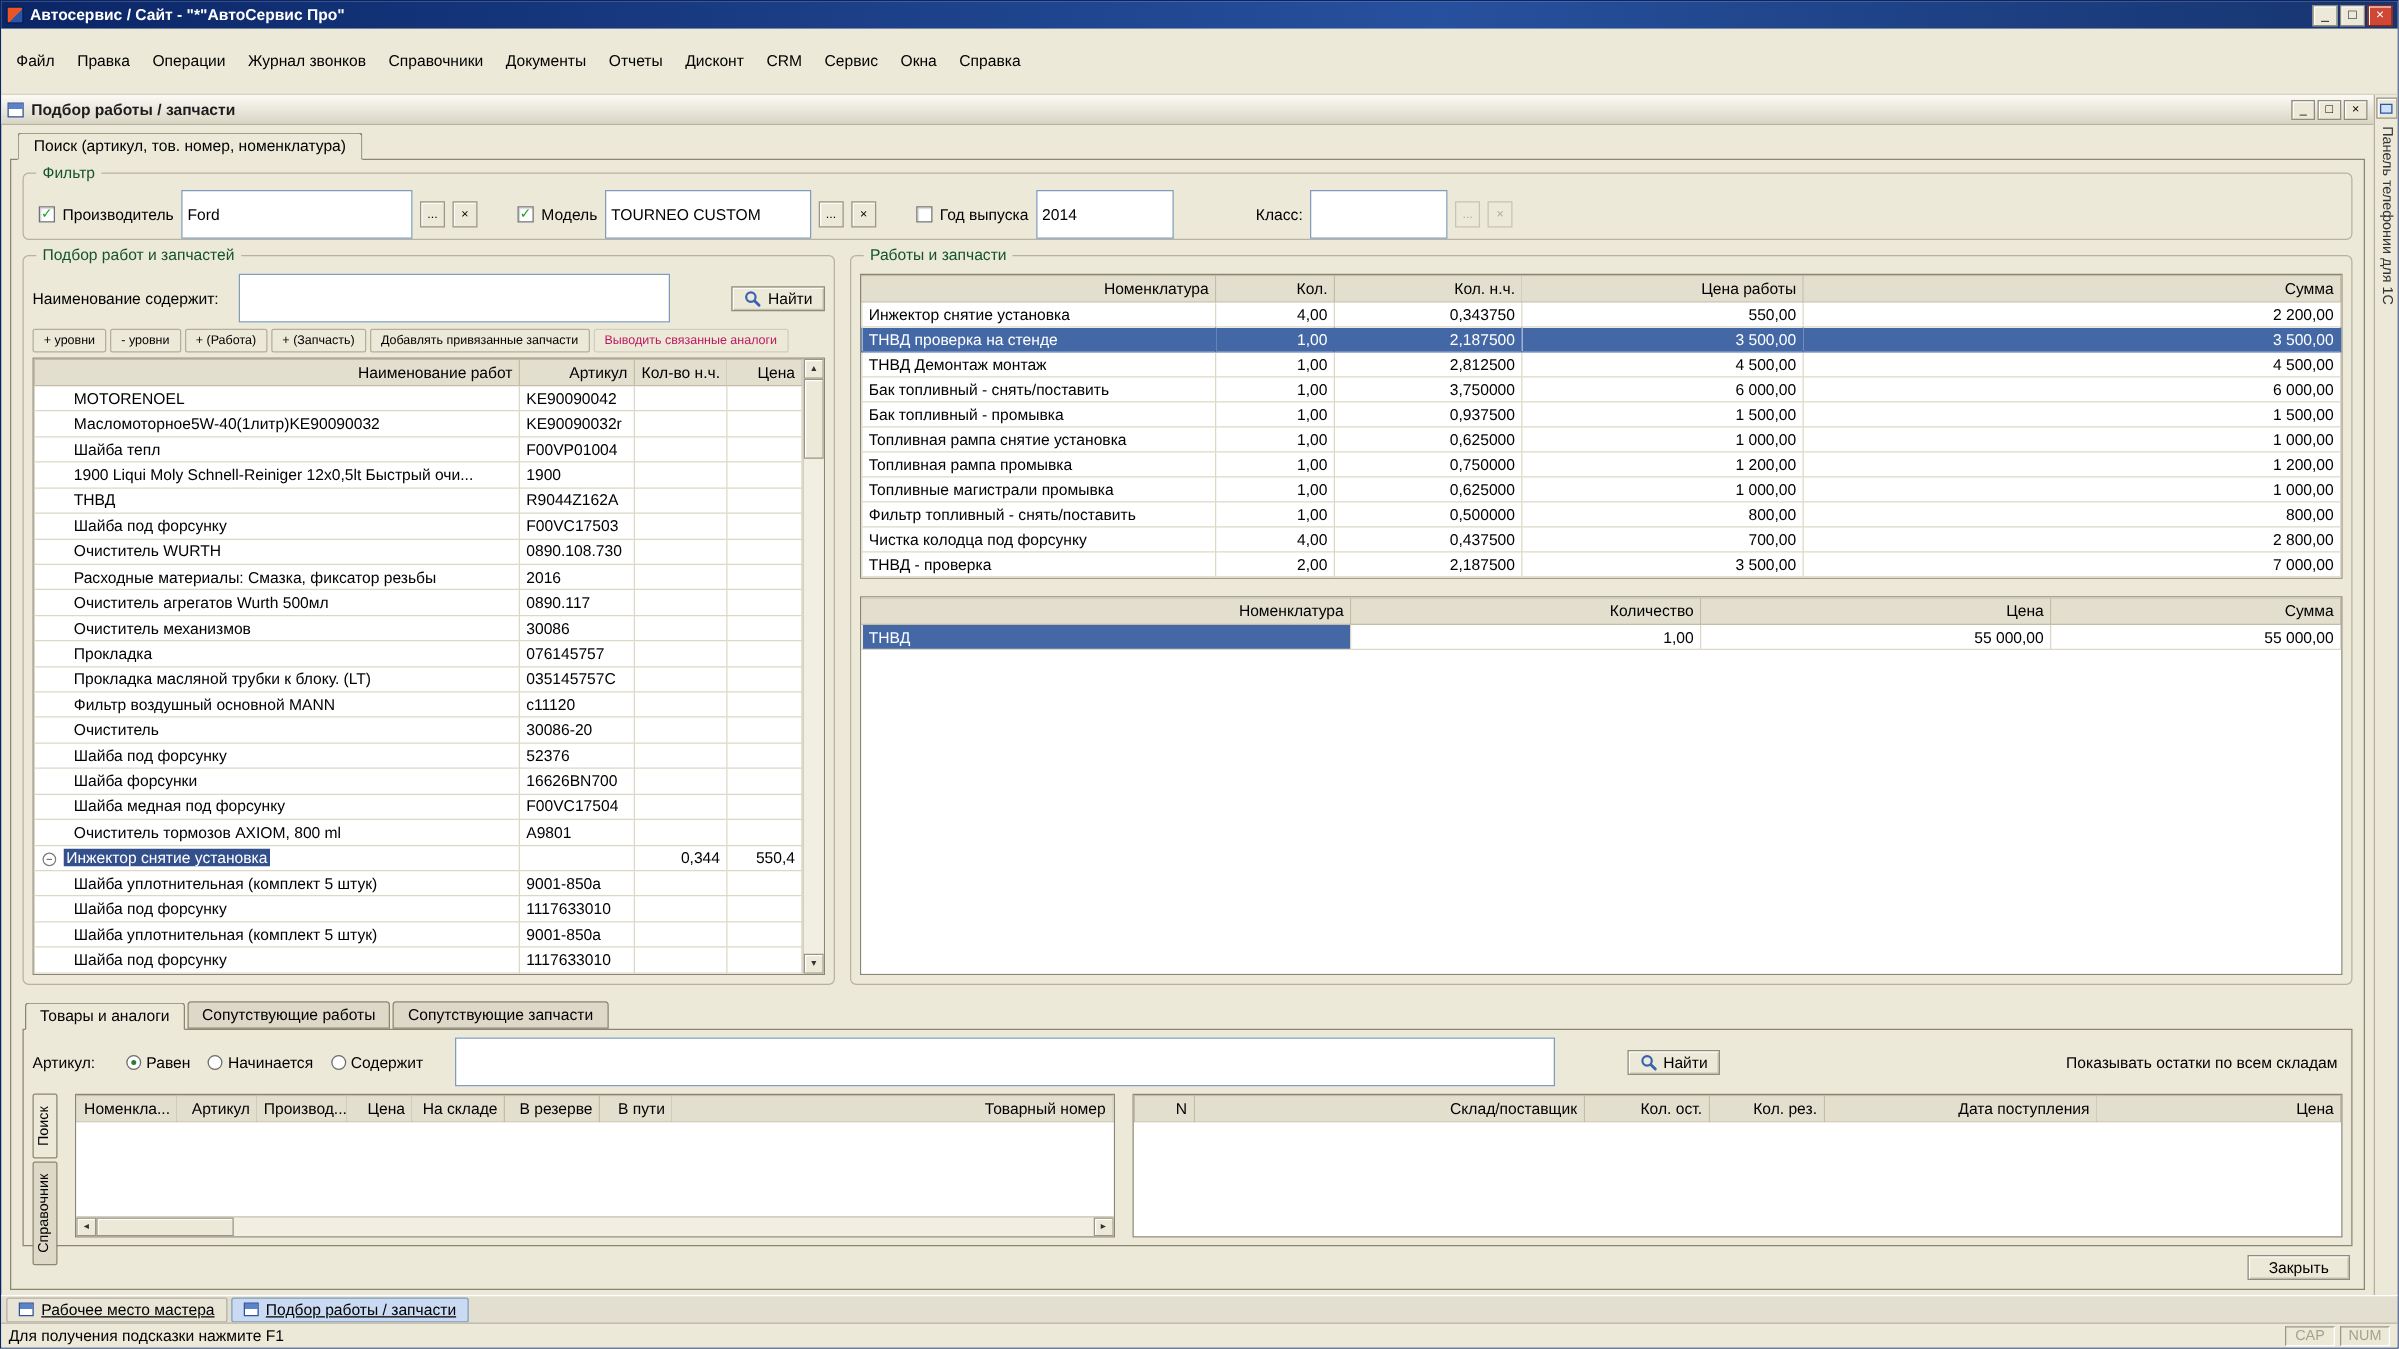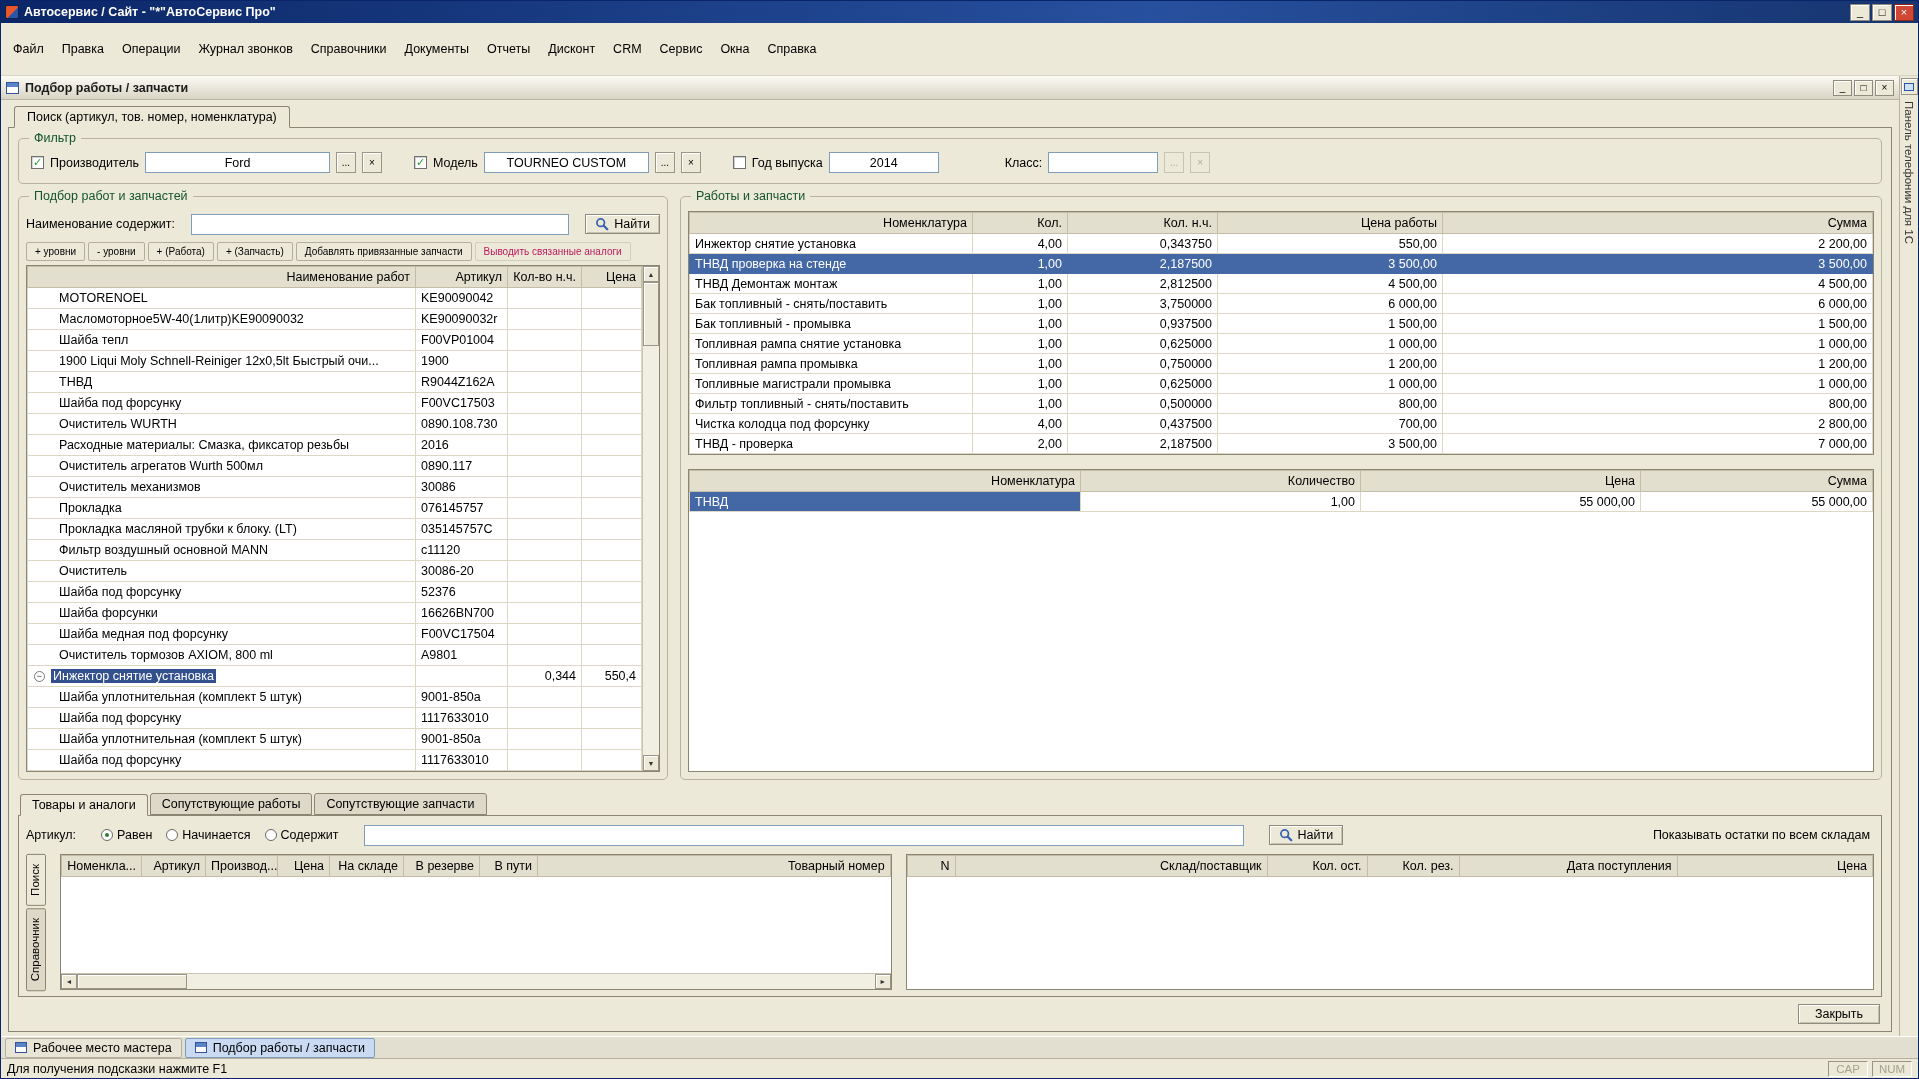--- a/index.html
+++ b/index.html
@@ -43,32 +43,32 @@
 
   
   .groupbox{position:relative;border:1px solid #b7b2a2;border-radius:5px;}
   .legend{position:absolute;top:-8px;left:10px;background:#ece9d8;padding:0 5px;color:#14532d;white-space:nowrap;}
 
   .filter-box{flex:0 0 46px;margin-bottom:12px;}
   .filter-row{display:flex;align-items:center;gap:6px;padding:13px 12px 0 12px;}
   .checkbox{width:13px;height:13px;background:#fff;border:1px solid #707070;box-shadow:inset 1px 1px 1px #cfcfcf;display:inline-flex;align-items:center;justify-content:center;flex:0 0 auto;}
   .cb-glyph{font-size:11px;color:#1f9e25;line-height:1;font-weight:bold;}
   .flabel{white-space:nowrap;}
-  .tb{height:21px;border:1px solid #7f9db9;background:#fff;padding:0 4px;font-family:inherit;font-size:12.5px;text-align:center;}
+  .tb{height:39px;border:1px solid #7f9db9;background:#fff;padding:0 4px;font-family:inherit;font-size:12.5px;}
   .mini{height:21px;min-width:20px;background:#ece9d8;border:1px solid #9a9687;box-shadow:inset 1px 1px 0 #fff;font-size:10px;line-height:1;display:inline-flex;align-items:center;justify-content:center;padding:0 3px;}
   .mini.disabled{color:#b0ac9d;border-color:#c8c4b4;box-shadow:none;}
   .gap-lg{margin-left:26px;}
   .gap-xl{margin-left:60px;}
 
   .mid-row{flex:0 0 584px;display:flex;gap:12px;min-height:0;}
   .left-box{flex:0 0 650px;display:flex;flex-direction:column;padding:14px 7px 7px 7px;}
   .right-box{flex:1;display:flex;flex-direction:column;padding:14px 7px 7px 7px;min-width:0;}
 
   .search-row{display:flex;align-items:center;gap:16px;flex:0 0 26px;}
-  .btn{display:inline-flex;align-items:center;gap:5px;background:#ece9d8;border:1px solid #8f8b7d;box-shadow:inset 1px 1px 0 #fff,inset -1px -1px 0 #c6c2b2;padding:2px 9px;font-family:inherit;font-size:12.5px;white-space:nowrap;}
+  .btn{display:inline-flex;align-items:center;gap:5px;background:#ece9d8;border:1px solid #8f8b7d;box-shadow:inset 1px 1px 0 #fff,inset -1px -1px 0 #c6c2b2;padding:2px 9px;font-family:inherit;font-size:12.5px;white-space:nowrap;margin-left:33px;}
   .toolbar{display:flex;align-items:center;gap:3px;flex:0 0 28px;padding:2px 0;}
   .toolbtn{background:#ece9d8;border:1px solid #b3ae9e;border-radius:2px;padding:3px 8px;font-family:inherit;font-size:10px;white-space:nowrap;}
   .toolbtn.disabled{color:#be185d;border-color:#d2cebe;}
 
   
   table.grid{border-collapse:collapse;table-layout:fixed;width:100%;background:#fff;}
   .grid th{background:#e3dfce;border:1px solid #c3bda8;font-weight:normal;text-align:right;padding:3px 5px;height:21px;white-space:nowrap;overflow:hidden;}
   .grid td{border:1px solid #ddd8c6;padding:1px 5px;height:20px;white-space:nowrap;overflow:hidden;}
   .num{text-align:right;}
 
@@ -121,21 +121,21 @@
   .empty-body{flex:1;background:#fff;}
   .hscroll{flex:0 0 16px;background:#f1efe2;border-top:1px solid #c9c4b2;display:flex;}
   .hbtn{flex:0 0 16px;background:#ece9d8;border:1px solid #9a9687;box-shadow:inset 1px 1px 0 #fff;display:flex;align-items:center;justify-content:center;font-size:7px;color:#333;}
   .htrack{flex:1;position:relative;}
   .hthumb{position:absolute;left:0;top:0;bottom:0;width:110px;background:#ece9d8;border:1px solid #9a9687;box-shadow:inset 1px 1px 0 #fff;}
 
   .close-row{flex:0 0 30px;display:flex;justify-content:flex-end;align-items:center;padding:4px 2px 0 0;}
   .close-btn{min-width:82px;justify-content:center;}
 
   
-  .taskbar{flex:0 0 22px;background:#e2ded0;border-top:1px solid #fff;display:flex;align-items:center;gap:3px;padding:0 4px;}
+  .taskbar{flex:0 0 22px;background:#e2ded0;border-top:1px solid #fff;display:flex;align-items:center;gap:3px;padding:0 4px;text-decoration:underline;}
   .task-tab{display:flex;align-items:center;gap:6px;padding:2px 9px;border:1px solid #b5b0a1;background:#e8e4d6;border-radius:2px;white-space:nowrap;}
   .task-tab.active{background:#c9daf2;border-color:#7f9db9;}
   .task-icon{width:12px;height:11px;background:linear-gradient(180deg,#5b83c8 0 4px,#fff 4px);border:1px solid #33539c;flex:0 0 auto;}
   .statusbar{flex:0 0 20px;background:#ece9d8;border-top:1px solid #b5b0a1;display:flex;align-items:center;padding:0 6px;}
   .status-text{flex:1;}
   .indicators{display:flex;gap:4px;}
   .indicator{width:40px;text-align:center;color:#a6a290;font-size:11.5px;border:1px solid;border-color:#9a9687 #fff #fff #9a9687;padding:1px 0;}
 
   .mag{flex:0 0 auto;}
 </style>

